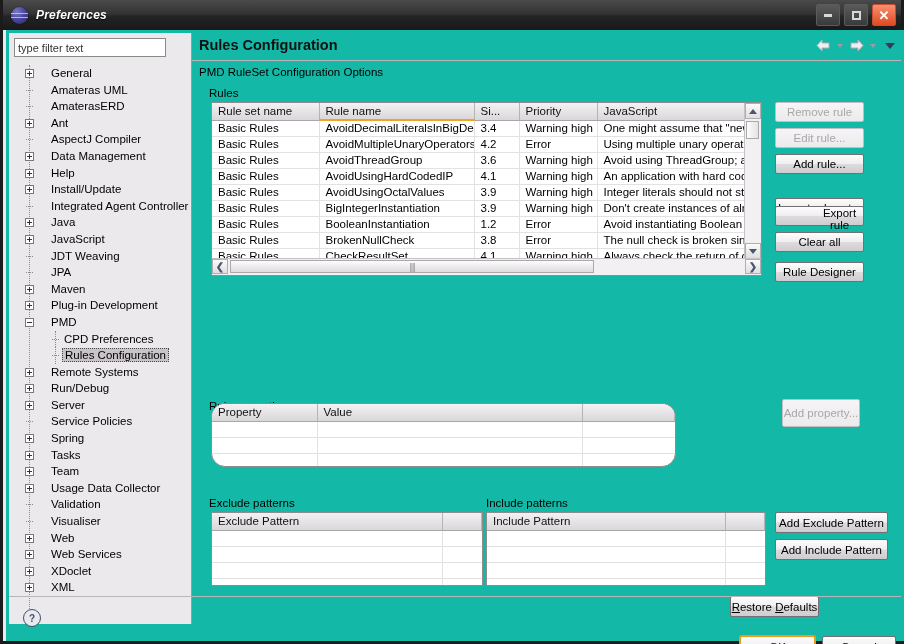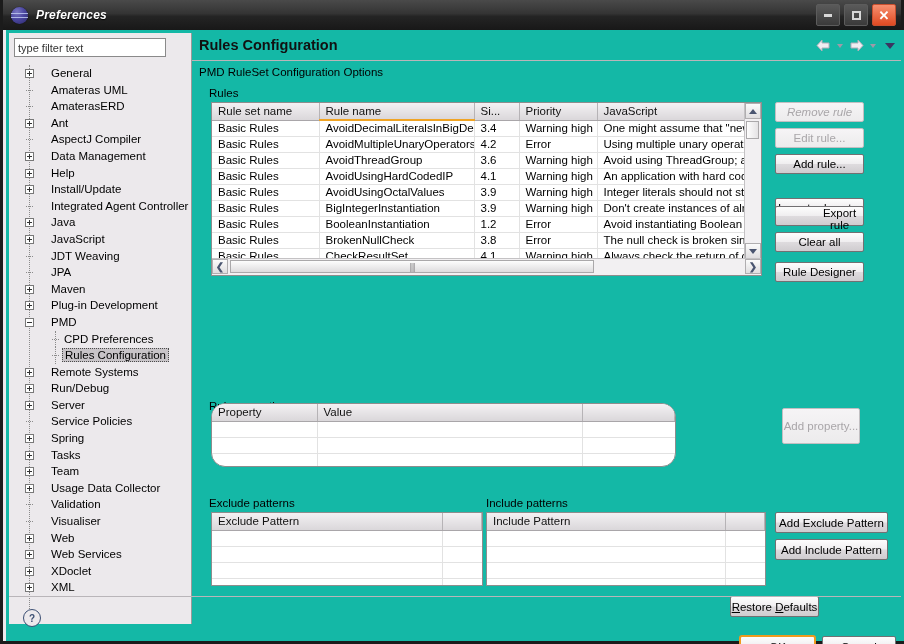--- a/index.html
+++ b/index.html
@@ -496,21 +496,21 @@
           </div>
         </div>
         <div class="hscroll">
           <div class="hs-btn" style="left:0;">❮</div>
           <div class="hs-thumb">||||</div>
           <div class="hs-btn" style="right:0;">❯</div>
         </div>
       </div>
 
       <div id="rule-side-buttons" style="position:absolute; left:583px; top:69px; width:92px; height:180px;">
-          <button class="btn side-btn disabled" style="top: 0px; font-style: italic;">Remove rule</button>
+          <button class="btn side-btn disabled" style="top: 0px;">Remove rule</button>
           <button class="btn side-btn disabled" style="top: 26px;">Edit rule...</button>
           <button class="btn side-btn" style="top: 52px;">Add rule...</button>
           <button class="btn side-btn" style="top: 96px;">Import rule set...</button>
           <button class="btn side-btn" style="top: 104px; padding-left: 40px;">Export rule set...</button>
           <button class="btn side-btn" style="top: 130px;">Clear all</button>
         </div>
 
       <button class="btn" style="position:absolute; left:583px; top:229px; width:89px; height:20px;">Rule Designer</button>
 
       <div class="section-label" style="left:17px; top:367px;">Rule properties</div>
@@ -542,21 +542,21 @@
               </tr>
               <tr>
                 <td></td>
                 <td></td>
                 <td></td>
               </tr>
             </tbody>
         </table>
       </div>
 
-      <button class="btn disabled" style="position:absolute; left:590px; top:375px; width:78px; height:36px;">Add property...</button>
+      <button class="btn disabled" style="position:absolute; left:590px; top:366px; width:78px; height:28px;">Add property...</button>
 
       <div class="section-label" style="left:17px; top:464px;">Exclude patterns</div>
       <div class="table-frame" style="left:19px; top:479px; width:272px; height:74px;">
         <table class="grid" id="exclude-table">
           <colgroup>
               <col style="width:230px">
               <col>
             </colgroup>
           <thead>
               <tr id="exclude-head">

